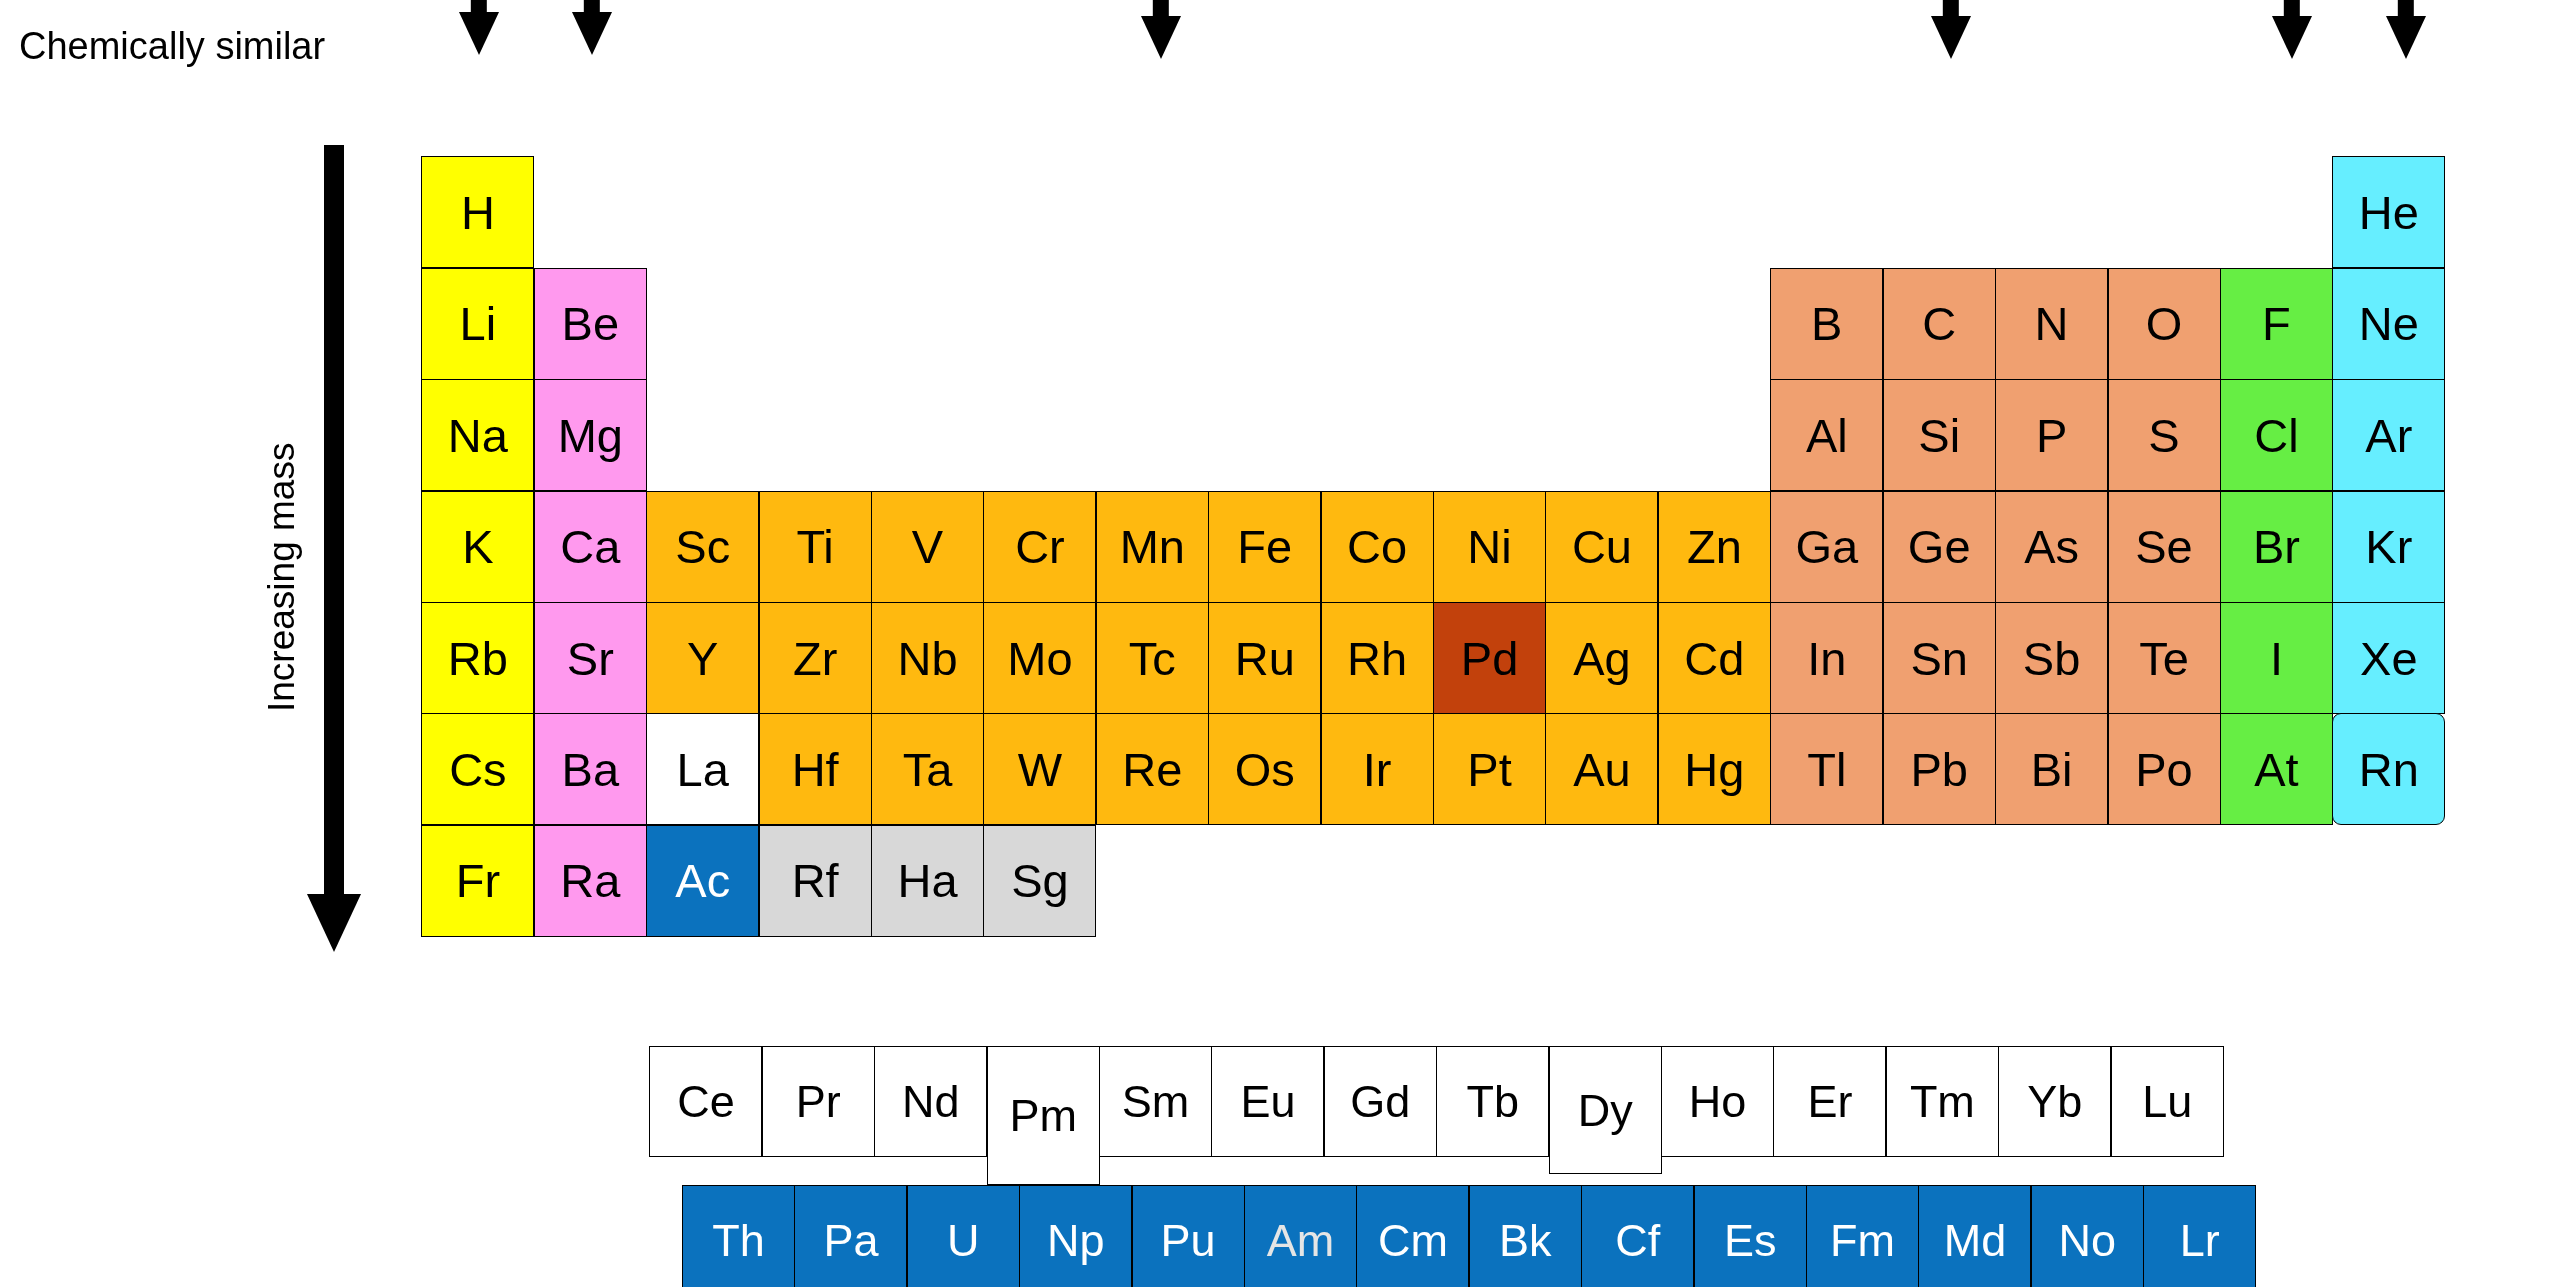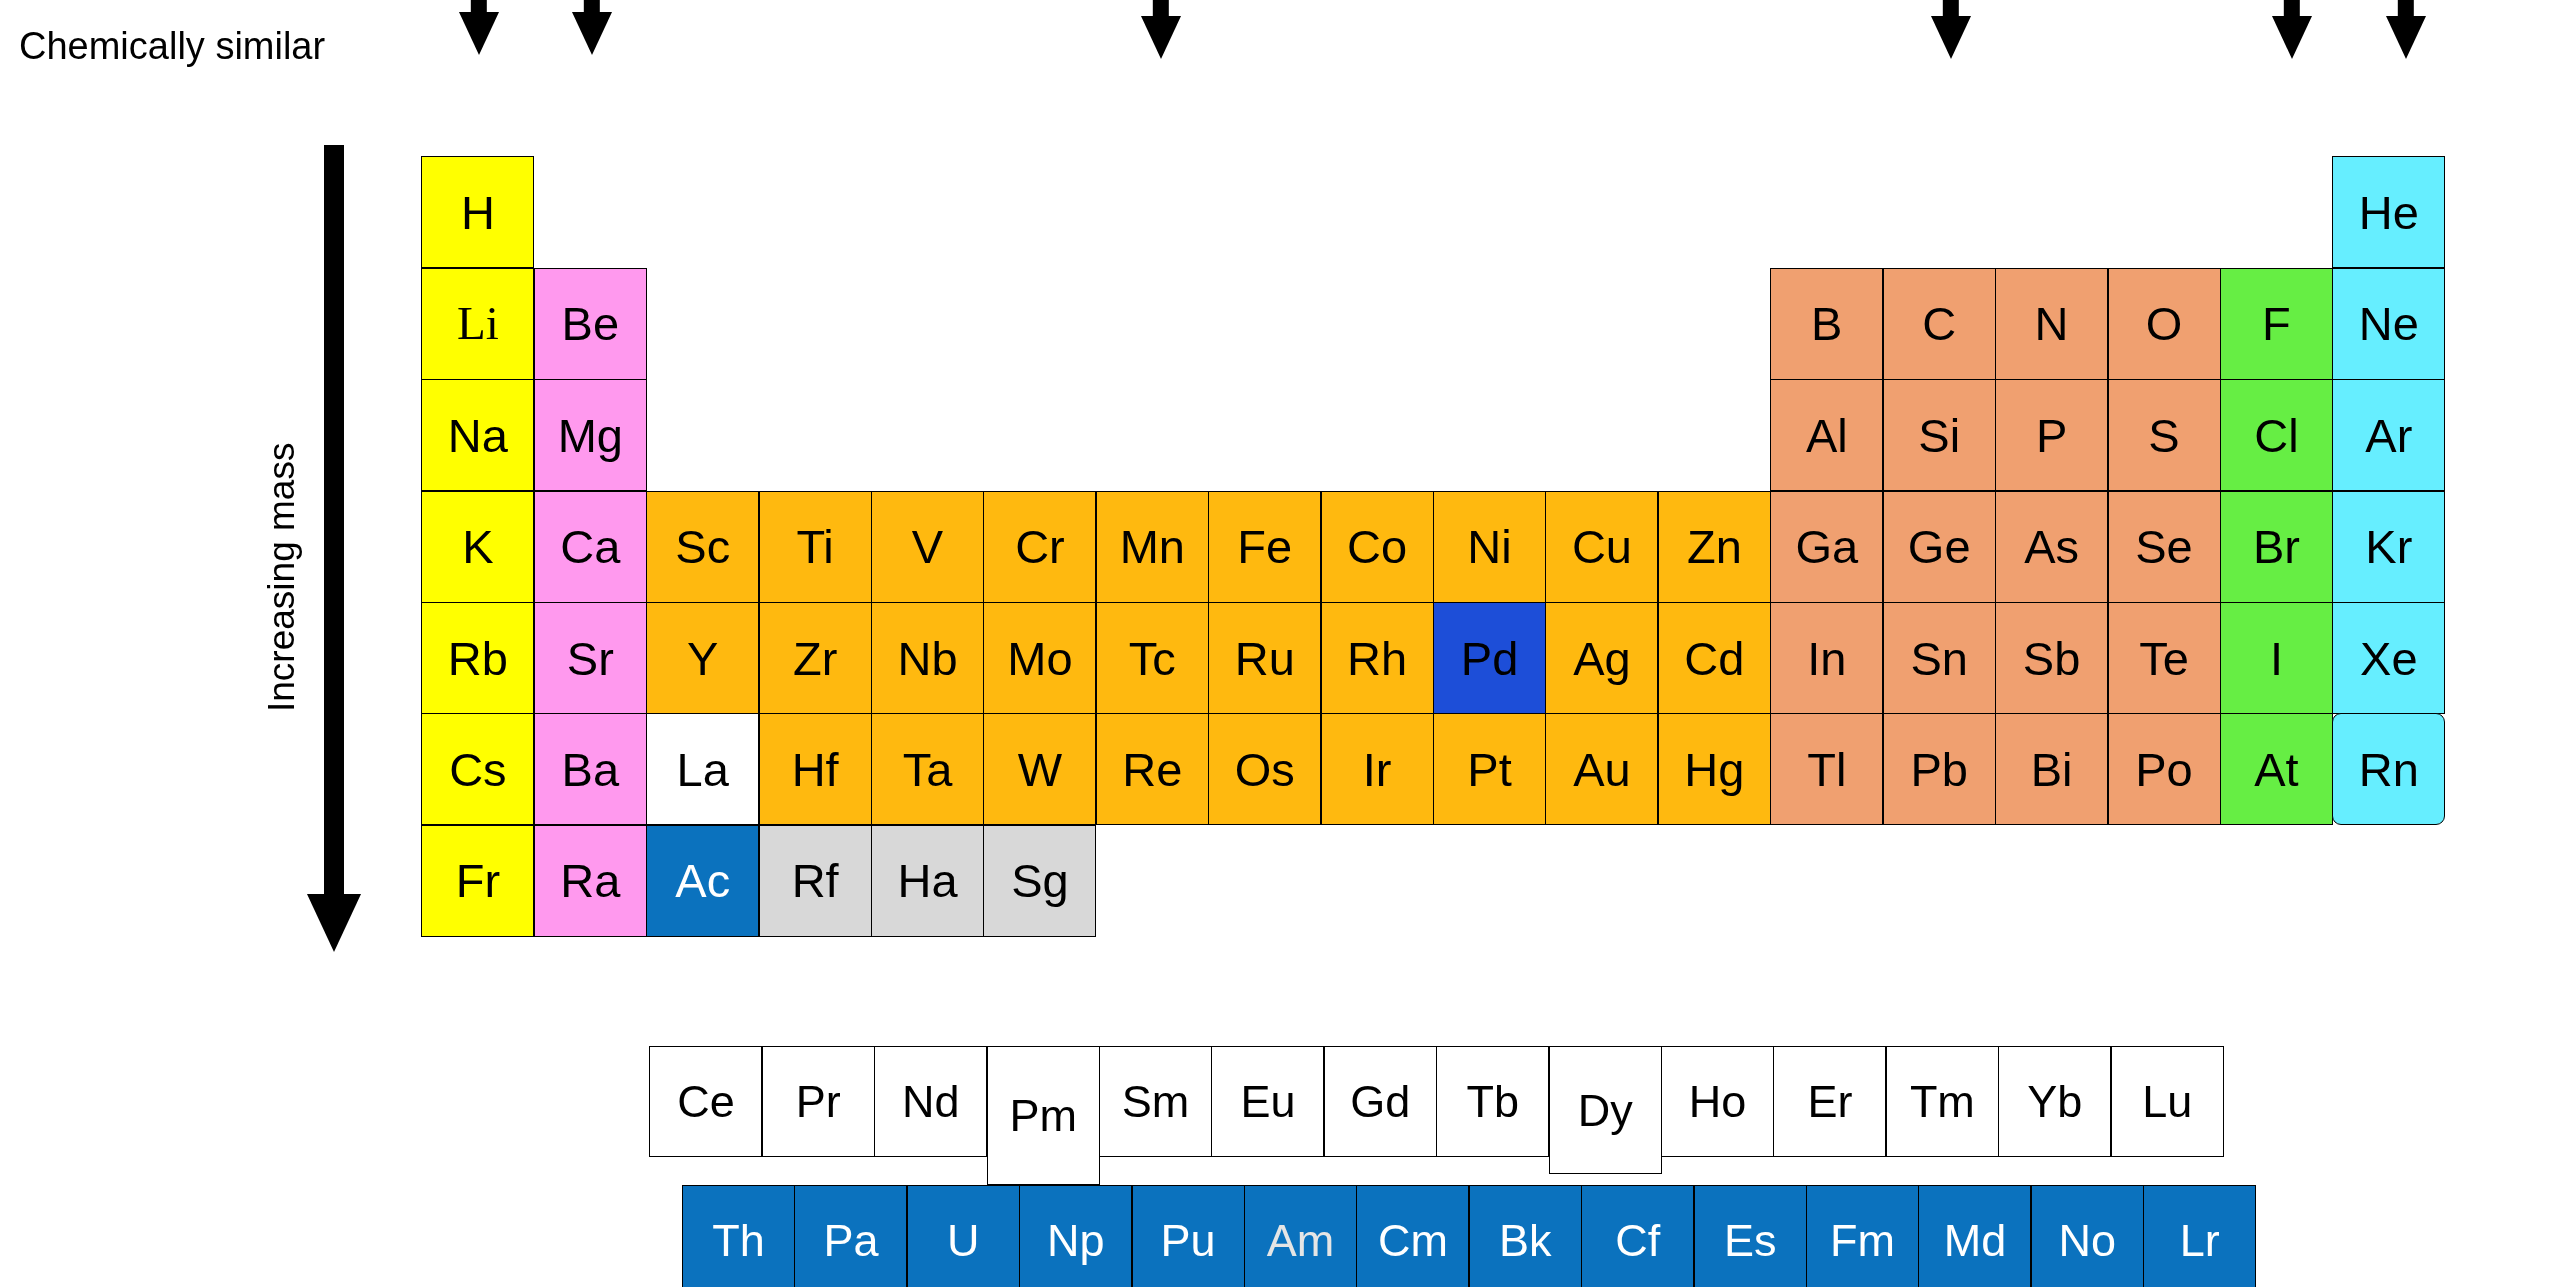--- a/index.html
+++ b/index.html
@@ -112,21 +112,21 @@
         <div class="cell empty"></div>
         <div class="cell empty"></div>
         <div class="cell empty"></div>
         <div class="cell empty"></div>
         <div class="cell empty"></div>
         <div class="cell empty"></div>
         <div class="cell empty"></div>
         <div class="cell" style="background: rgb(102, 238, 255); color: rgb(0, 0, 0);">He</div>
       </div>
       <div class="prow">
-        <div class="cell" style="background: rgb(255, 255, 0); color: rgb(0, 0, 0); font-family: Liberation Serif, serif;">Li</div>
+        <div class="cell" style="background: rgb(255, 255, 0); color: rgb(0, 0, 0);">Li</div>
         <div class="cell" style="background: rgb(255, 153, 238); color: rgb(0, 0, 0);">Be</div>
         <div class="cell empty"></div>
         <div class="cell empty"></div>
         <div class="cell empty"></div>
         <div class="cell empty"></div>
         <div class="cell empty"></div>
         <div class="cell empty"></div>
         <div class="cell empty"></div>
         <div class="cell empty"></div>
         <div class="cell empty"></div>
@@ -181,21 +181,21 @@
       <div class="prow">
         <div class="cell" style="background: rgb(255, 255, 0); color: rgb(0, 0, 0);">Rb</div>
         <div class="cell" style="background: rgb(255, 153, 238); color: rgb(0, 0, 0);">Sr</div>
         <div class="cell" style="background: rgb(255, 185, 15); color: rgb(0, 0, 0);">Y</div>
         <div class="cell" style="background: rgb(255, 185, 15); color: rgb(0, 0, 0);">Zr</div>
         <div class="cell" style="background: rgb(255, 185, 15); color: rgb(0, 0, 0);">Nb</div>
         <div class="cell" style="background: rgb(255, 185, 15); color: rgb(0, 0, 0);">Mo</div>
         <div class="cell" style="background: rgb(255, 185, 15); color: rgb(0, 0, 0);">Tc</div>
         <div class="cell" style="background: rgb(255, 185, 15); color: rgb(0, 0, 0);">Ru</div>
         <div class="cell" style="background: rgb(255, 185, 15); color: rgb(0, 0, 0);">Rh</div>
-        <div class="cell" style="background: #1d4ed8; color: rgb(0, 0, 0);">Pd</div>
+        <div class="cell" style="background: #c2410c; color: rgb(0, 0, 0);">Pd</div>
         <div class="cell" style="background: rgb(255, 185, 15); color: rgb(0, 0, 0);">Ag</div>
         <div class="cell" style="background: rgb(255, 185, 15); color: rgb(0, 0, 0);">Cd</div>
         <div class="cell" style="background: rgb(240, 160, 112); color: rgb(0, 0, 0);">In</div>
         <div class="cell" style="background: rgb(240, 160, 112); color: rgb(0, 0, 0);">Sn</div>
         <div class="cell" style="background: rgb(240, 160, 112); color: rgb(0, 0, 0);">Sb</div>
         <div class="cell" style="background: rgb(240, 160, 112); color: rgb(0, 0, 0);">Te</div>
         <div class="cell" style="background: rgb(102, 238, 68); color: rgb(0, 0, 0);">I</div>
         <div class="cell" style="background: rgb(102, 238, 255); color: rgb(0, 0, 0);">Xe</div>
       </div>
       <div class="prow">

